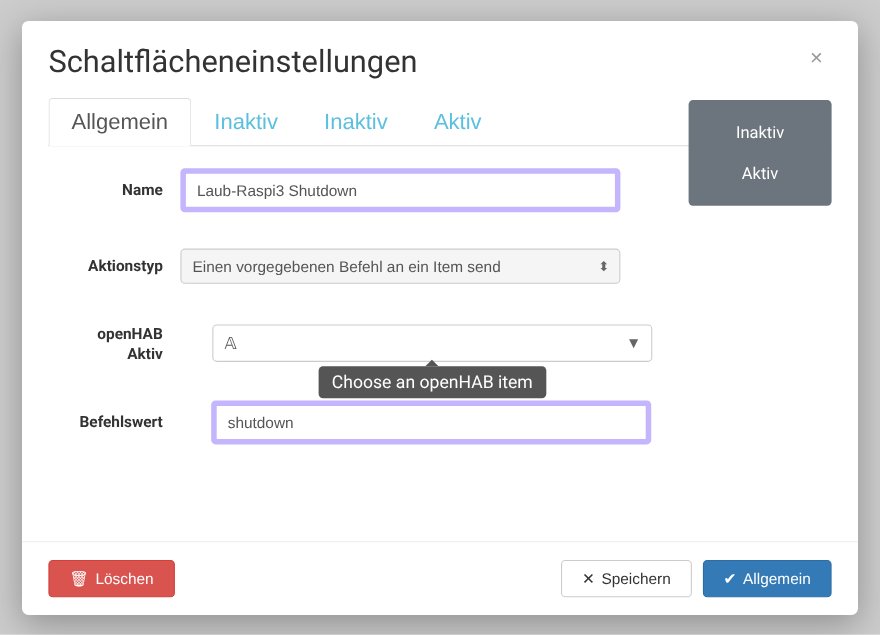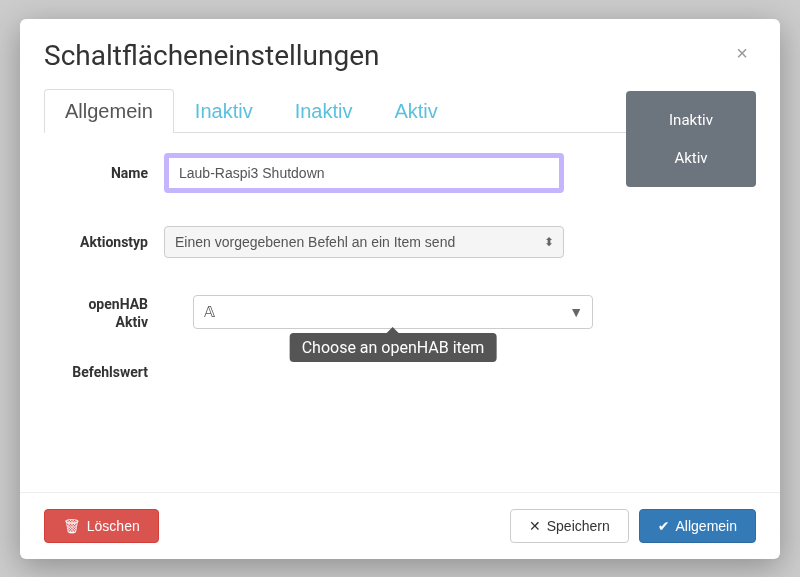--- a/index.html
+++ b/index.html
@@ -286,20 +286,21 @@
           <button class="openhab-btn">
             <span class="item-icon">𝔸</span>
           </button>
           <span class="openhab-arrow">▼</span>
           <div class="tooltip-box">Choose an openHAB item</div>
         </div>
       </div>
 
       <div class="form-row" style="margin-top: 28px; gap: 28px;">
         <label class="form-label">Befehlswert</label>
+        <input class="form-input" type="text" value="shutdown" style="">
       </div>
     </div>
   </div>
 
   <div class="dialog-footer">
     <button class="btn btn-danger">
       <span>🗑</span>
       <span>Löschen</span>
     </button>
     <div class="footer-right">

